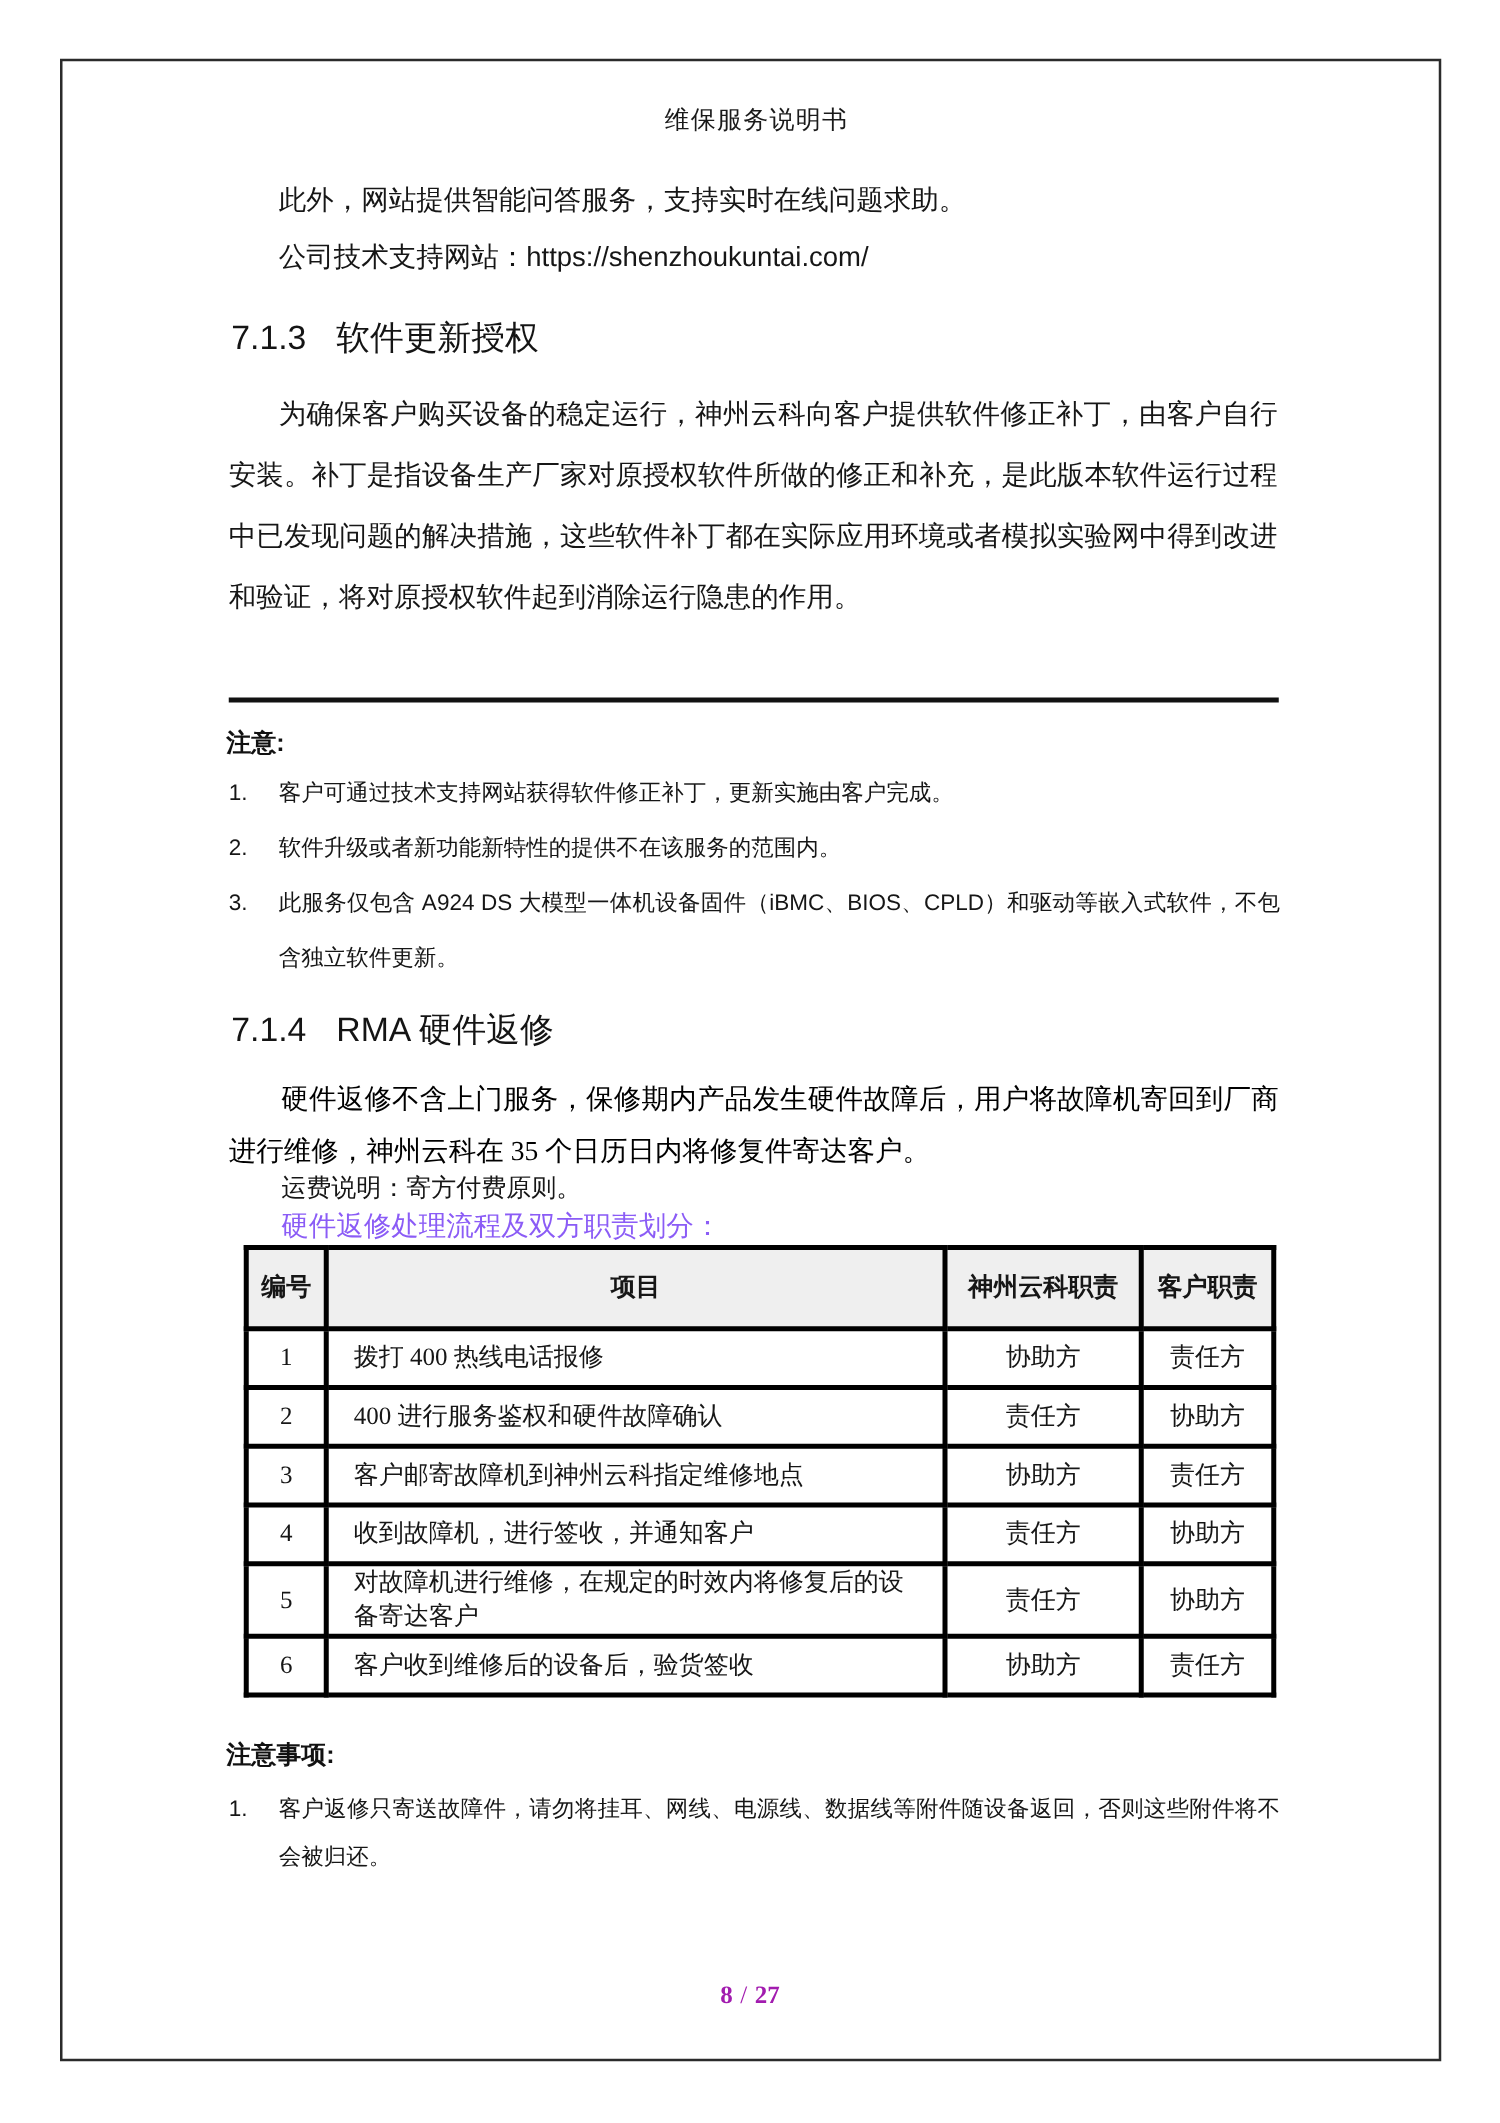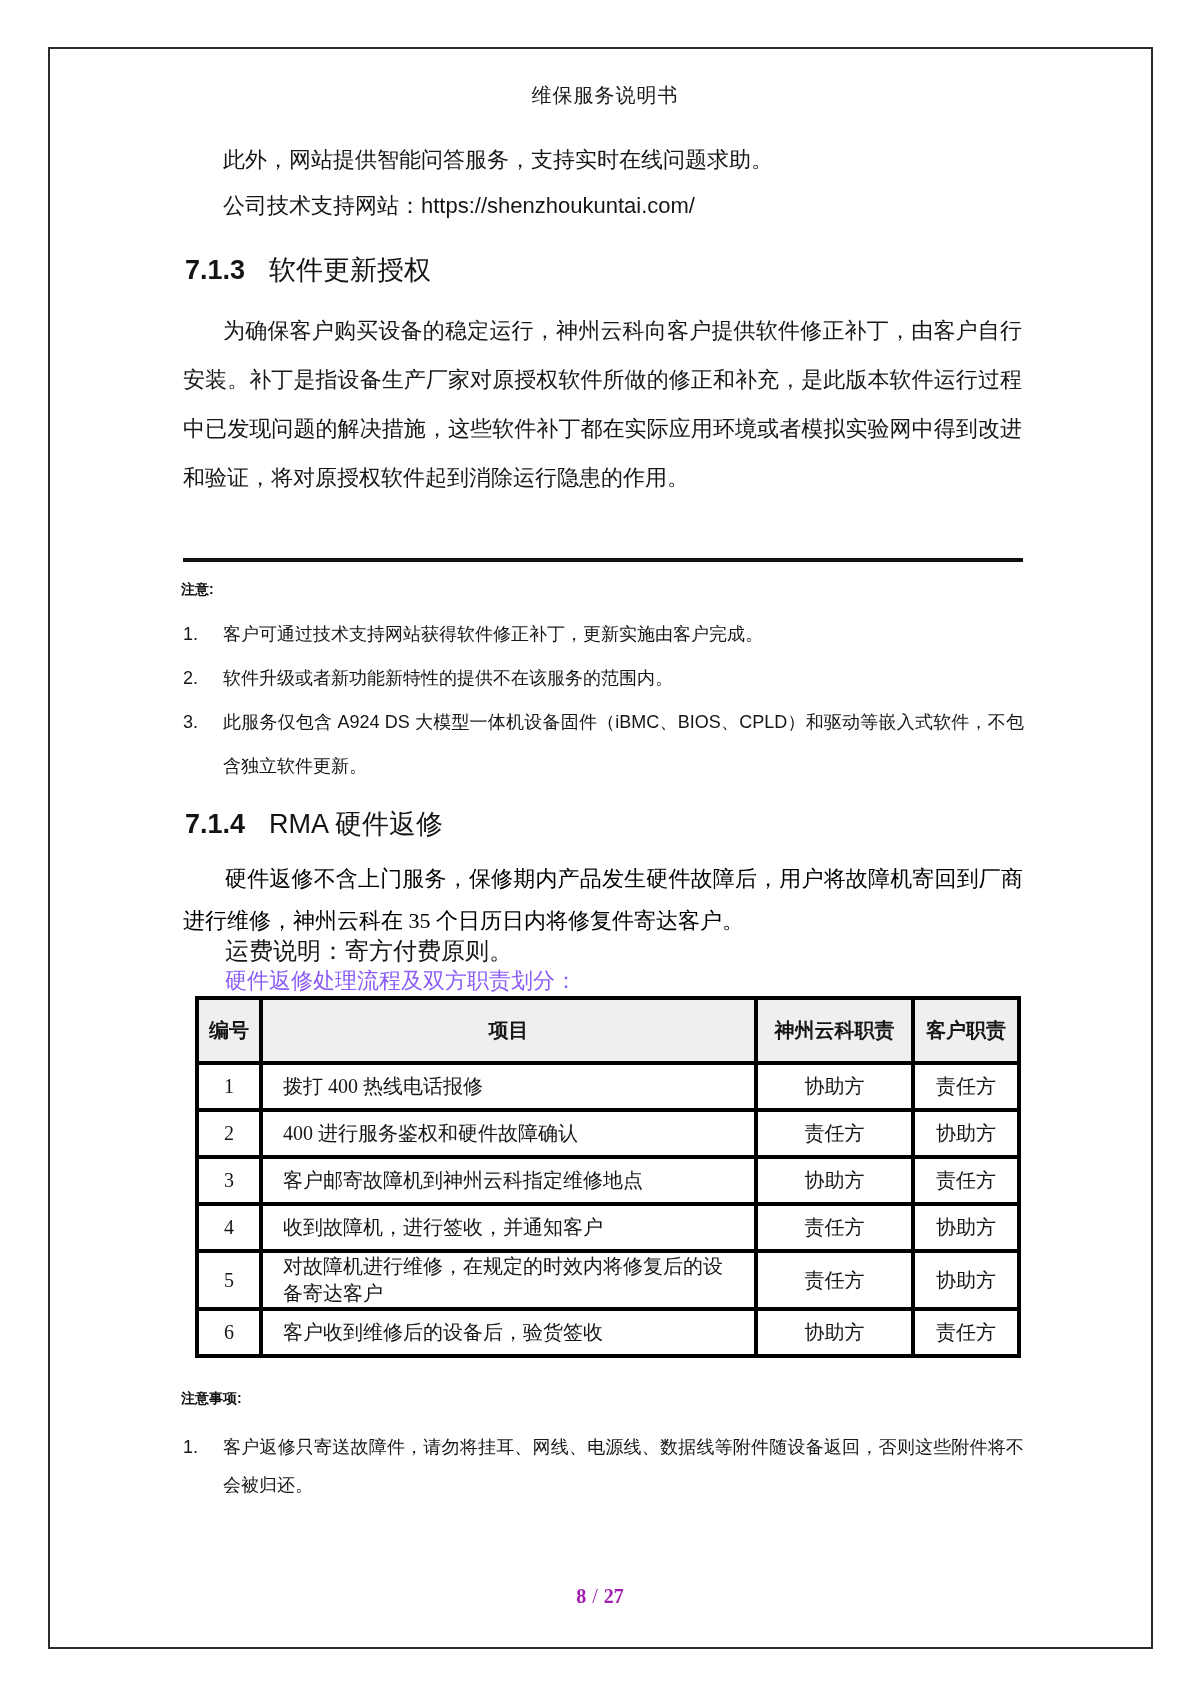--- a/index.html
+++ b/index.html
@@ -19,47 +19,47 @@
   .doc-header{
     position:absolute;top:82px;left:183px;width:844px;
     text-align:center;font-size:20px;letter-spacing:1px;color:#1a1a1a;
   }
 
   .p-intro{position:absolute;left:183px;width:840px;font-size:22px;line-height:28px;color:#161616;}
   .p-intro.p1{top:146px;text-indent:40px;}
   .p-intro.p2{top:192px;text-indent:40px;}
 
   .section-heading{position:absolute;left:185px;font-size:27px;font-weight:500;color:#141414;white-space:nowrap;}
-  .section-heading .h-num{margin-right:24px;font-weight:bold;}
+  .section-heading .h-num{margin-right:24px;}
   .h-713{top:252px;}
   .h-714{top:806px;}
 
   .body-713{
     position:absolute;top:306px;left:183px;width:839px;
     font-size:22px;line-height:49px;text-align:justify;text-indent:40px;color:#161616;
   }
 
   .divider-rule{position:absolute;top:558px;left:183px;width:840px;height:4px;background:#111111;}
 
-  .note-label{position:absolute;left:181px;font-size:14px;font-weight:bold;color:#111;}
+  .note-label{position:absolute;left:181px;font-size:20px;font-weight:bold;color:#111;}
   .nl-713{top:581px;}
   .nl-714{top:1390px;}
 
   .note-list{position:absolute;left:183px;width:841px;}
   .list-713{top:612px;font-size:18px;line-height:44px;}
   .list-714{top:1428px;font-size:18px;line-height:38px;}
   .note-item{display:flex;align-items:flex-start;color:#161616;}
   .note-item .num{flex:0 0 40px;}
   .note-item .txt{flex:1 1 auto;text-align:justify;}
 
   .body-714{
     position:absolute;top:858px;left:183px;width:840px;
     font-size:22px;line-height:42px;text-align:justify;text-indent:42px;color:#000000;
   }
-  .p-freight{position:absolute;top:936px;left:183px;width:840px;font-size:24px;line-height:30px;text-indent:42px;color:#161616;}
+  .p-freight{position:absolute;top:936px;left:183px;width:840px;font-size:20px;line-height:30px;text-indent:42px;color:#161616;}
   .p-flow{position:absolute;top:966px;left:183px;width:840px;font-size:22px;line-height:30px;text-indent:42px;color:#8b5cf6;}
 
   table.rma{
     position:absolute;top:996px;left:195px;border-collapse:collapse;table-layout:fixed;
     width:822px;font-size:20px;color:#161616;
   }
   table.rma col.c0{width:64px;}
   table.rma col.c1{width:495px;}
   table.rma col.c2{width:157px;}
   table.rma col.c3{width:106px;}

